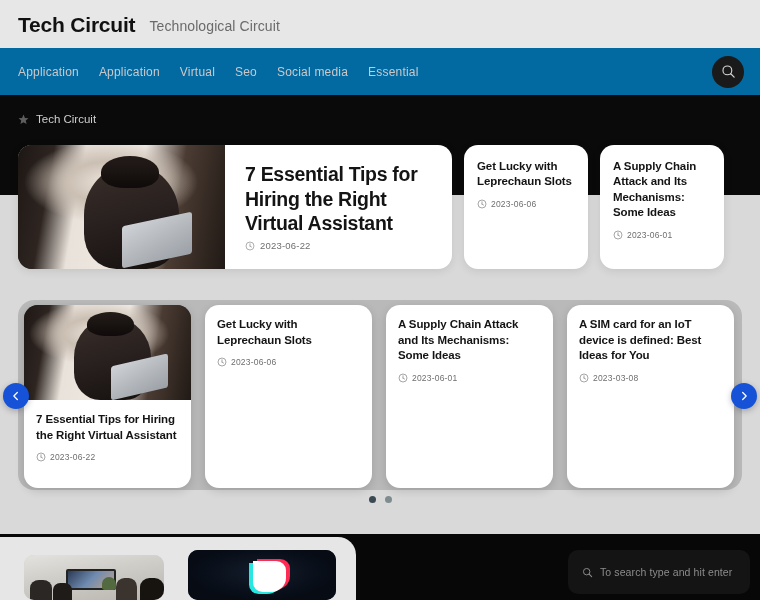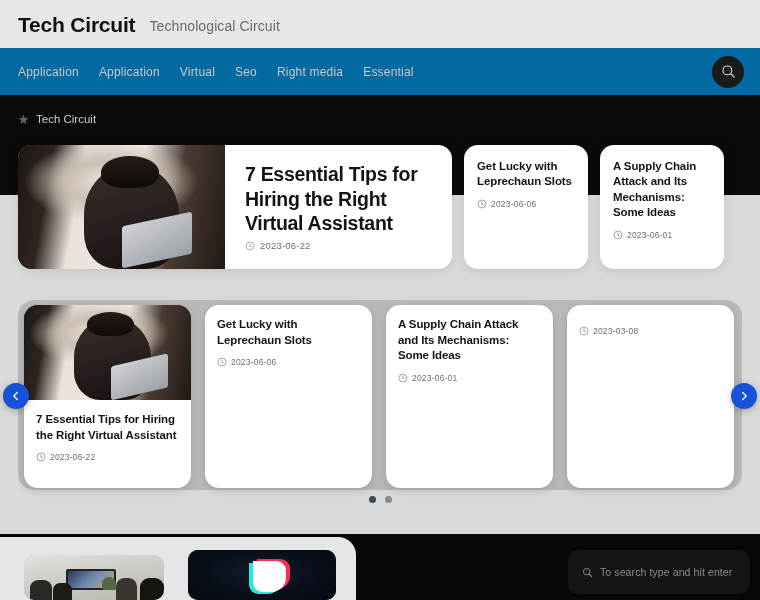--- a/index.html
+++ b/index.html
@@ -212,21 +212,21 @@
     <div class="brand-title">Tech Circuit</div>
     <div class="brand-tag">Technological Circuit</div>
   </div>
 
   <div class="navbar">
     <div class="navlinks">
       <span class="navlink">Application</span>
       <span class="navlink">Application</span>
       <span class="navlink">Virtual</span>
       <span class="navlink">Seo</span>
-      <span class="navlink">Right media</span>
+      <span class="navlink">Social media</span>
       <span class="navlink">Essential</span>
     </div>
     <div class="nav-search-btn">
       <svg width="15" height="15" viewBox="0 0 16 16">
         <circle cx="6.8" cy="6.8" r="4.7" fill="none" stroke="#d6d6d6" stroke-width="1.2"></circle>
         <line x1="10.4" y1="10.4" x2="14" y2="14" stroke="#d6d6d6" stroke-width="1.3" stroke-linecap="round"></line>
       </svg>
     </div>
   </div>
 
@@ -338,20 +338,21 @@
               <line x1="8" y1="4.4" x2="8" y2="8.2" stroke="#8a8a8a" stroke-width="1.2" stroke-linecap="round"></line>
               <line x1="8" y1="8.2" x2="10.5" y2="9.7" stroke="#8a8a8a" stroke-width="1.2" stroke-linecap="round"></line>
             </svg>
             <span class="meta-date">2023-06-01</span>
           </div>
         </div>
       </div>
 
       <div class="slide">
         <div class="slide-body">
+          <div class="slide-title">A SIM card for an IoT device is defined: Best Ideas for You</div>
           <div class="slide-meta">
             <svg class="clock-ic" viewBox="0 0 16 16">
               <circle cx="8" cy="8" r="6.4" fill="none" stroke="#8a8a8a" stroke-width="1.2"></circle>
               <line x1="8" y1="4.4" x2="8" y2="8.2" stroke="#8a8a8a" stroke-width="1.2" stroke-linecap="round"></line>
               <line x1="8" y1="8.2" x2="10.5" y2="9.7" stroke="#8a8a8a" stroke-width="1.2" stroke-linecap="round"></line>
             </svg>
             <span class="meta-date">2023-03-08</span>
           </div>
         </div>
       </div>

